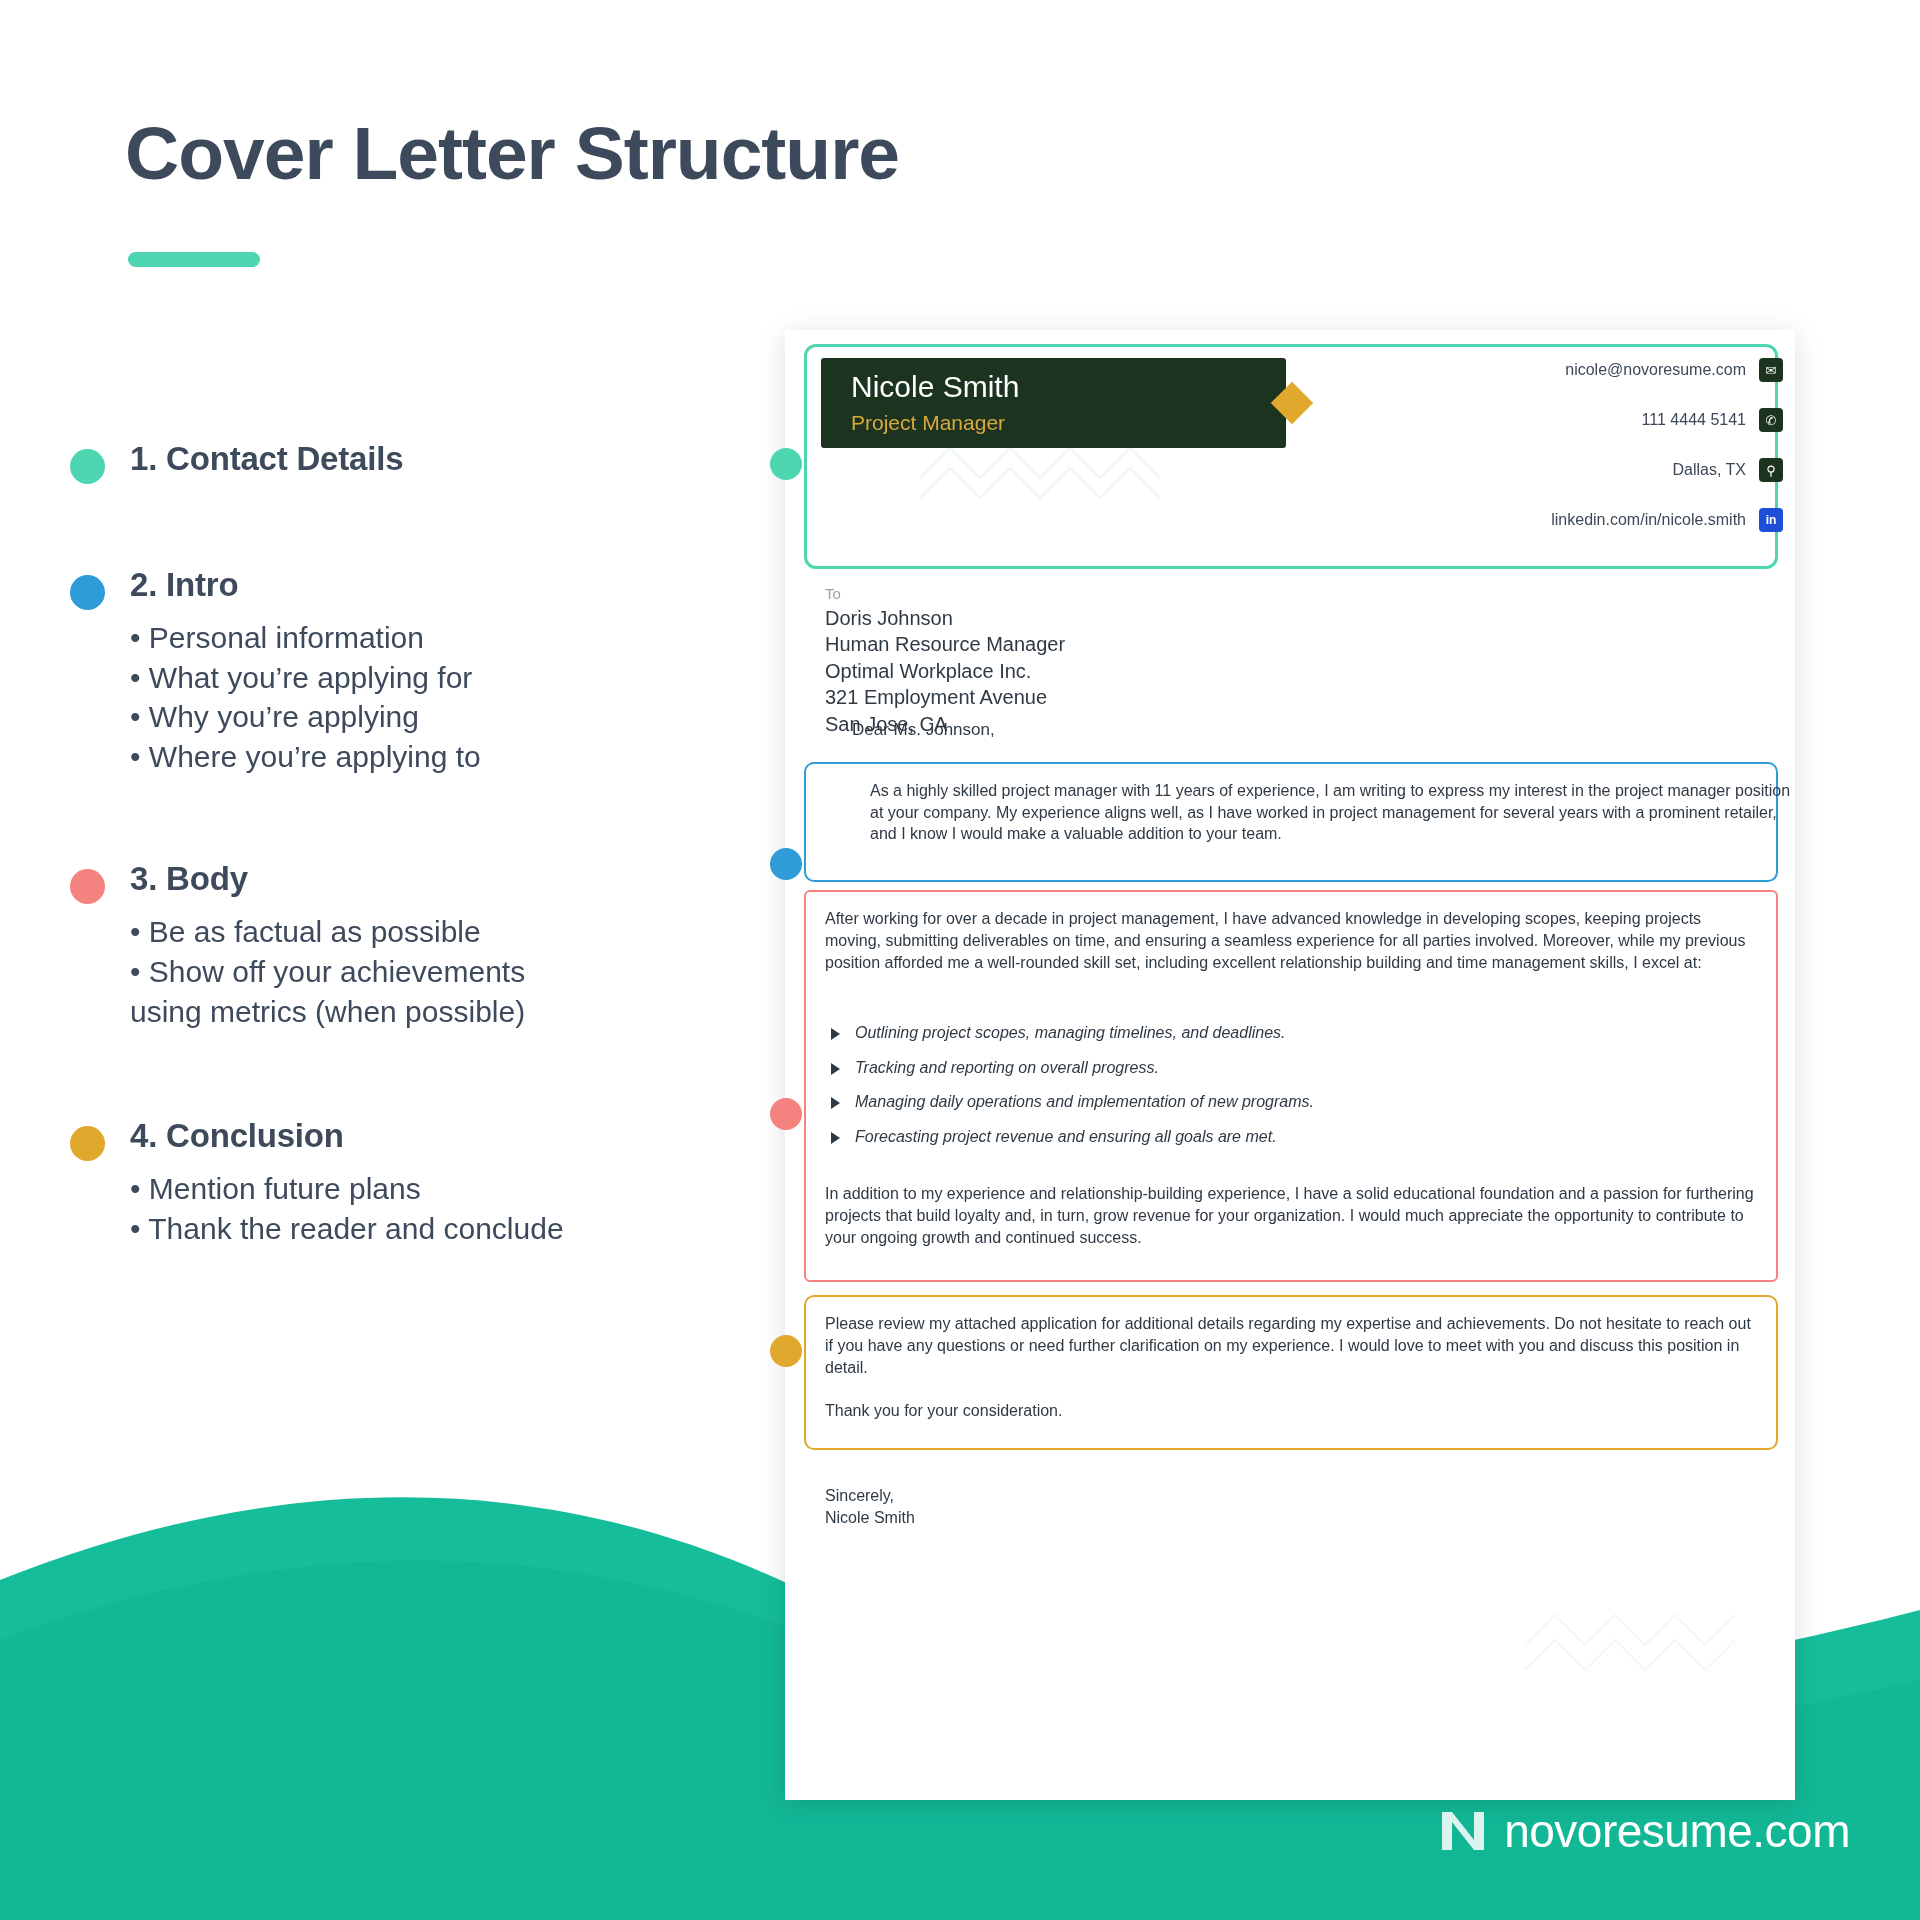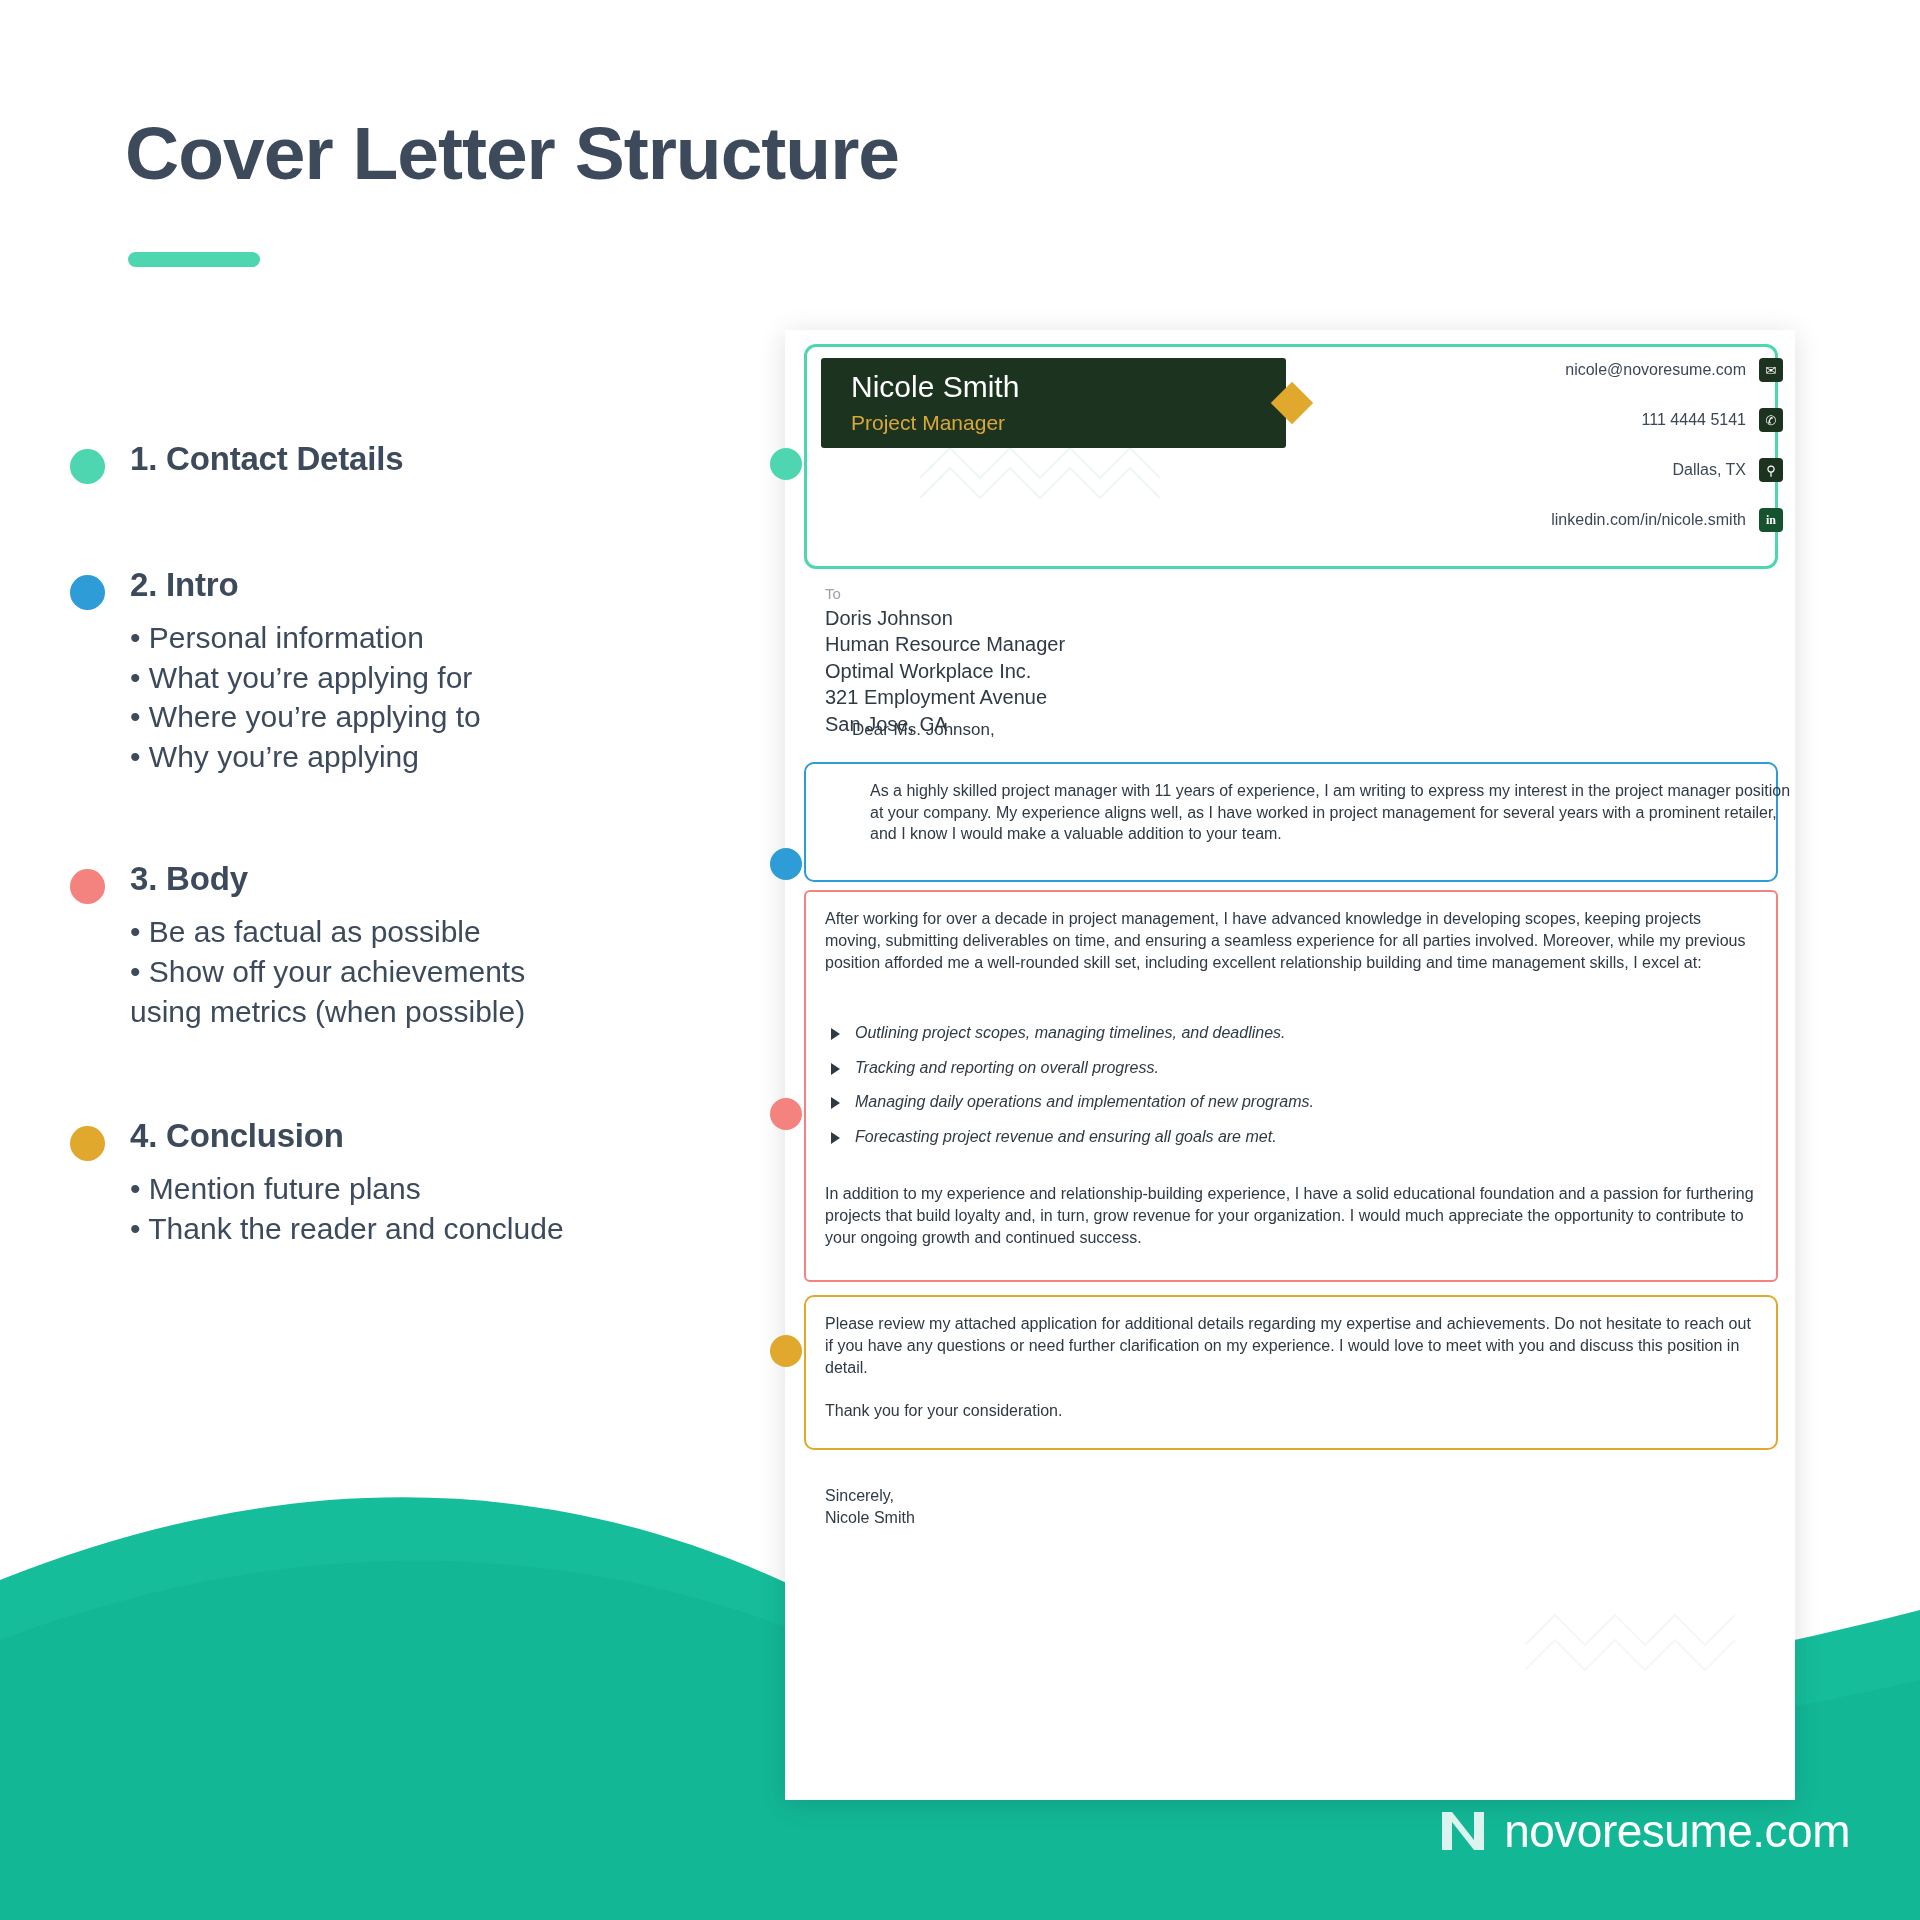--- a/index.html
+++ b/index.html
@@ -88,21 +88,21 @@
     display:flex;align-items:center;justify-content:flex-end;height:40px;margin-bottom:10px;
   }
   .c-row .ctext{font-size:16px;color:#3c4858;margin-right:13px;}
   .c-ico{
     width:24px;height:24px;border-radius:4px;display:flex;align-items:center;
     justify-content:center;font-size:13px;color:#ffffff;line-height:1;
   }
   .ico-mail{background:#1c3320;}
   .ico-phone{background:#1c3320;}
   .ico-pin{background:#1c3320;}
-  .ico-in{background:#14532d;font-weight:bold;font-size:12px;font-family:Liberation Serif, serif;}
+  .ico-in{background:#1d4ed8;font-weight:bold;font-size:12px;}
 
   
   .addr{
     position:absolute;left:40px;top:255px;width:560px;
   }
   .addr .lbl{font-size:15px;color:#9aa2ad;margin-bottom:3px;}
   .addr .ln{font-size:20px;line-height:1.32;color:#2f3a45;}
 
   
   .intro-box{
@@ -195,22 +195,22 @@
     <span class="step-dot" style="background:#4ed6b1"></span>
     <div class="step-head">1. Contact Details</div>
   </div>
 
   <div class="step" id="step-2">
     <span class="step-dot" style="background:#2e9cd6"></span>
     <div class="step-head">2. Intro</div>
     <ul class="step-list">
       <li>Personal information</li>
       <li>What you’re applying for</li>
+      <li>Why you’re applying</li>
       <li>Where you’re applying to</li>
-      <li>Why you’re applying</li>
     </ul>
   </div>
 
   <div class="step" id="step-3">
     <span class="step-dot" style="background:#f4827f"></span>
     <div class="step-head">3. Body</div>
     <ul class="step-list">
       <li>Be as factual as possible</li>
       <li>Show off your achievements
 using metrics (when possible)</li>

